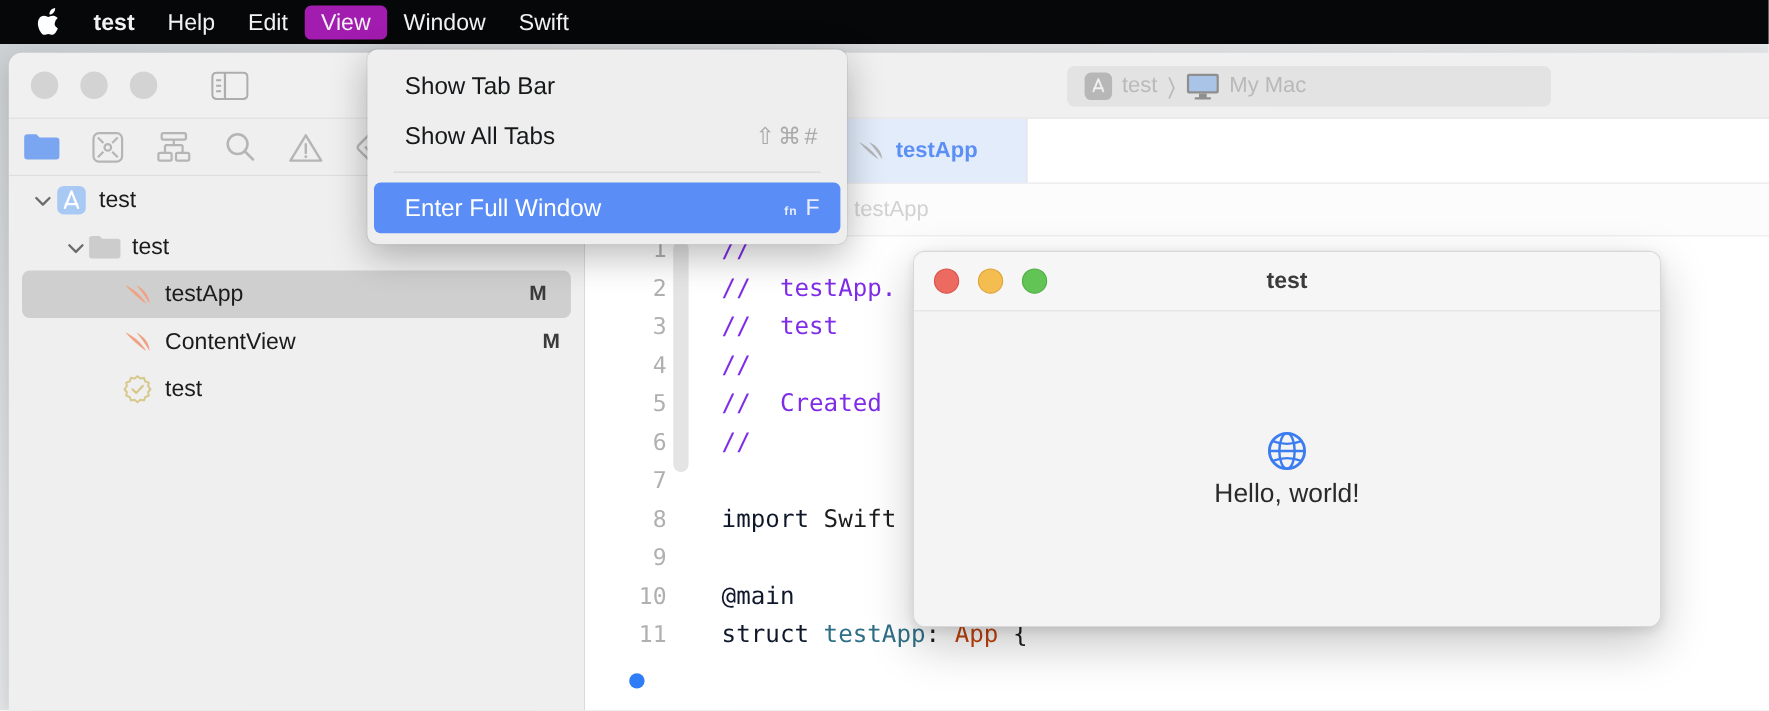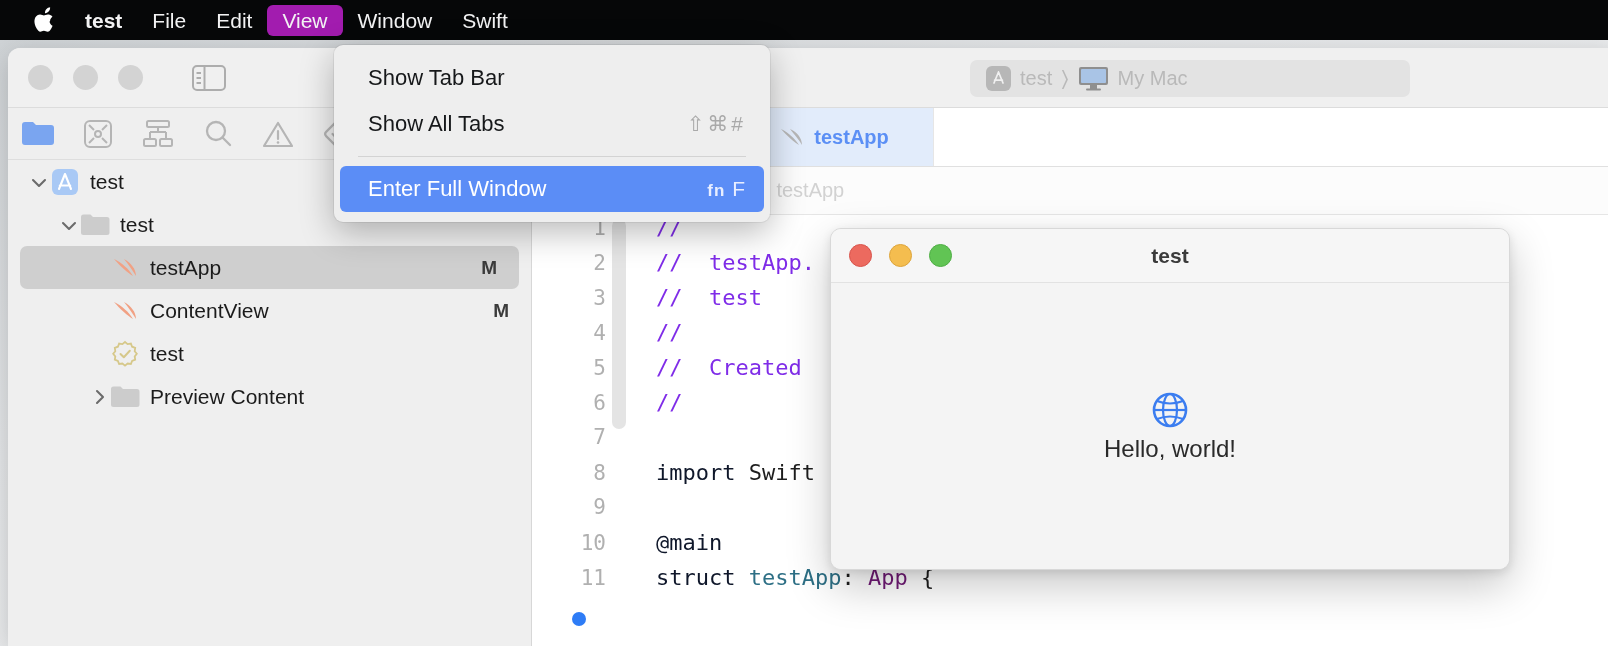--- a/index.html
+++ b/index.html
@@ -156,21 +156,21 @@
     padding-right: 6px;
   }
   .foldbar { width: 18px; flex: 0 0 18px; }
   .code-text {
     font-family: "DejaVu Sans Mono", monospace; font-size: 22px;
     white-space: pre; padding-left: 26px;
   }
   .cm { color: #7f2ce8; }
   .kw { color: #0f172a; }
   .ty { color: #2d6f85; }
-  .pl { color: #701a75; }
+  .pl { color: #c2410c; }
   .pn { color: #1d1d1d; }
   .fold-strip {
     position: absolute; left: 80px; top: 4px; width: 14px; height: 210px;
     background: #e4e4e4; border-radius: 7px;
   }
   .bp-dot {
     position: absolute; left: 40px; top: 397px; width: 14px; height: 14px;
     border-radius: 50%; background: #2e7cf6;
   }
 
@@ -217,21 +217,21 @@
   .menu-item {
     height: 46px; display: flex; align-items: center;
     padding: 0 18px 0 28px;
     font-size: 22px; color: #16181a;
     margin: 0 6px; border-radius: 6px;
   }
   .menu-item.highlight { background: #5b8df6; color: #ffffff; }
   .mi-label { white-space: nowrap; }
   .mi-shortcut { margin-left: auto; font-size: 21px; color: #a9a9a9; letter-spacing: 3px; }
   .menu-item.highlight .mi-shortcut { color: #e8eeff; letter-spacing: 1px; }
-  .mi-shortcut .fn { font-size: 17px; font-weight: 700; }
+  .mi-shortcut .fn { font-size: 11px; font-weight: 700; }
   .menu-sep { height: 1px; background: #d3d3d3; margin: 9px 24px; }
 </style>
 </head>
 <body>
 
 <div id="root">
 
   <div class="desktop"></div>
 
   <div class="xcode-window">
@@ -372,33 +372,20 @@
           <div class="tree-row" style="padding-left: 80px;">
             <span class="disc"></span>
             <span class="t-ico">
               <svg width="28" height="28" viewBox="0 0 28 28">
                 <path d="M14 2 l2.6 2.1 3.3-.5 1.2 3.1 3.1 1.2 -.5 3.3 2.1 2.6 -2.1 2.6 .5 3.3 -3.1 1.2 -1.2 3.1 -3.3-.5 -2.6 2.1 -2.6-2.1 -3.3 .5 -1.2-3.1 -3.1-1.2 .5-3.3 -2.1-2.6 2.1-2.6 -.5-3.3 3.1-1.2 1.2-3.1 3.3 .5 z" fill="none" stroke="#d6c88a" stroke-width="1.8"></path>
                 <path d="M9.5 14 L12.8 17.3 L18.8 10.8" fill="none" stroke="#d6c88a" stroke-width="2" stroke-linecap="round" stroke-linejoin="round"></path>
               </svg>
             </span>
             <span class="t-label">test</span>
           </div>
-          <div class="tree-row" style="padding-left: 80px;">
-            <span class="disc">
-              <svg width="18" height="18" viewBox="0 0 18 18">
-                <path d="M7 3 L13 9 L7 15" fill="none" stroke="#6b6b6b" stroke-width="2.1" stroke-linecap="round" stroke-linejoin="round"></path>
-              </svg>
-            </span>
-            <span class="t-ico">
-              <svg width="30" height="24" viewBox="0 0 30 24">
-                <path d="M1 4 a2.5 2.5 0 0 1 2.5-2.5 h7 l2.5 2.5 h14 a2.5 2.5 0 0 1 2.5 2.5 v13 a2.5 2.5 0 0 1 -2.5 2.5 h-23.5 a2.5 2.5 0 0 1 -2.5 -2.5 z" fill="#cccccc"></path>
-              </svg>
-            </span>
-            <span class="t-label">Preview Content</span>
-          </div>
         </div>
     </div>
     <div class="sb-sep"></div>
 
     <div class="editor-area">
 
       <div class="tabbar">
         <div id="tabs-host" style="display:flex;">
             <div class="tab">
               <span class="swift-ico"><svg width="26" height="22" viewBox="0 0 26 22">
@@ -519,21 +506,21 @@
 
   <div class="menubar">
     <div class="apple-logo">
       <svg width="23" height="27" viewBox="0 0 23 27">
         <path d="M15.8 4.3c.9-1.1 1.5-2.6 1.3-4.1-1.3.05-2.9.9-3.8 2-.8 1-1.5 2.5-1.3 4 1.5.1 3-.8 3.8-1.9z" fill="#fff"></path>
         <path d="M17 14.2c0-3 2.4-4.4 2.5-4.5-1.4-2-3.5-2.3-4.2-2.3-1.8-.2-3.5 1-4.4 1-.9 0-2.3-1-3.8-1-1.9 0-3.7 1.1-4.7 2.9-2 3.5-.5 8.7 1.4 11.5.9 1.4 2.1 2.9 3.5 2.9 1.4-.05 1.9-.9 3.6-.9s2.2.9 3.7.9c1.5 0 2.5-1.4 3.4-2.8 1.1-1.6 1.5-3.1 1.6-3.2-.05-.05-3-1.2-3-4.5z" fill="#fff"></path>
       </svg>
     </div>
     <div id="menubar-host" style="display:flex;align-items:center;">
         <div class="menubar-item bold">test</div>
-        <div class="menubar-item">File</div>
+        <div class="menubar-item">Help</div>
         <div class="menubar-item">Edit</div>
         <div class="menubar-item active">View</div>
         <div class="menubar-item">Window</div>
         <div class="menubar-item">Swift</div>
       </div>
   </div>
 
   <div class="menu">
     <div class="menu-item">
       <span class="mi-label">Show Tab Bar</span>

